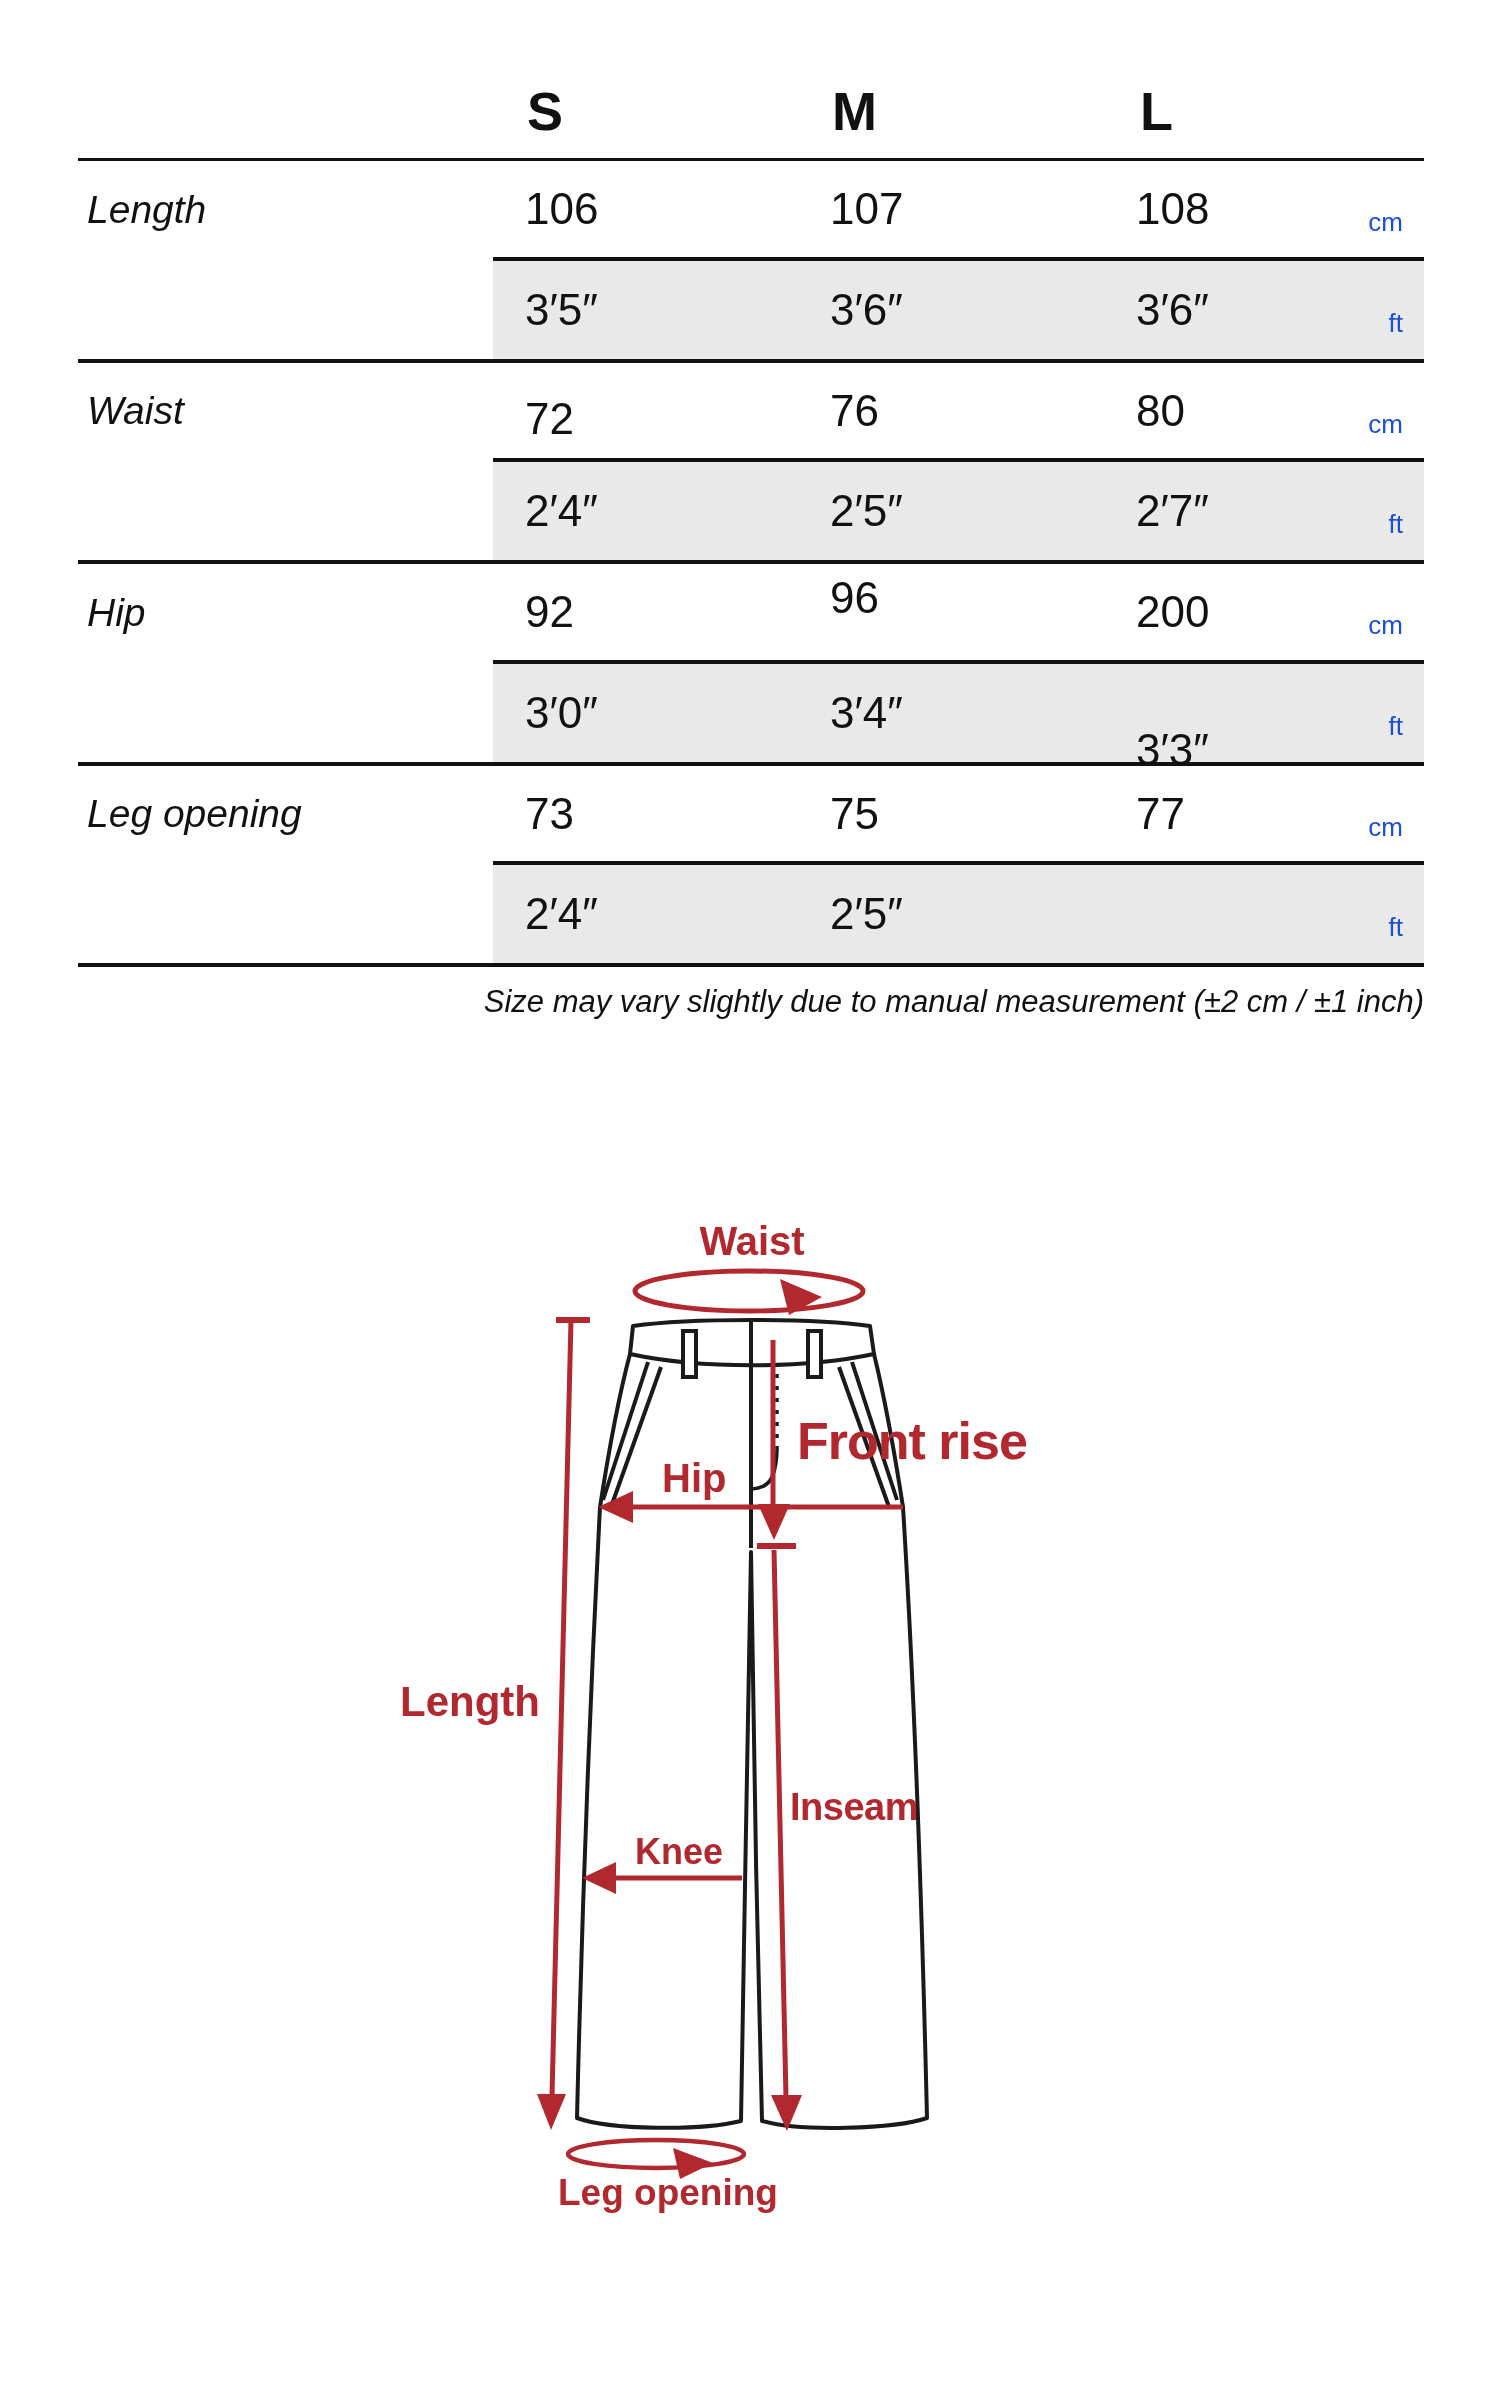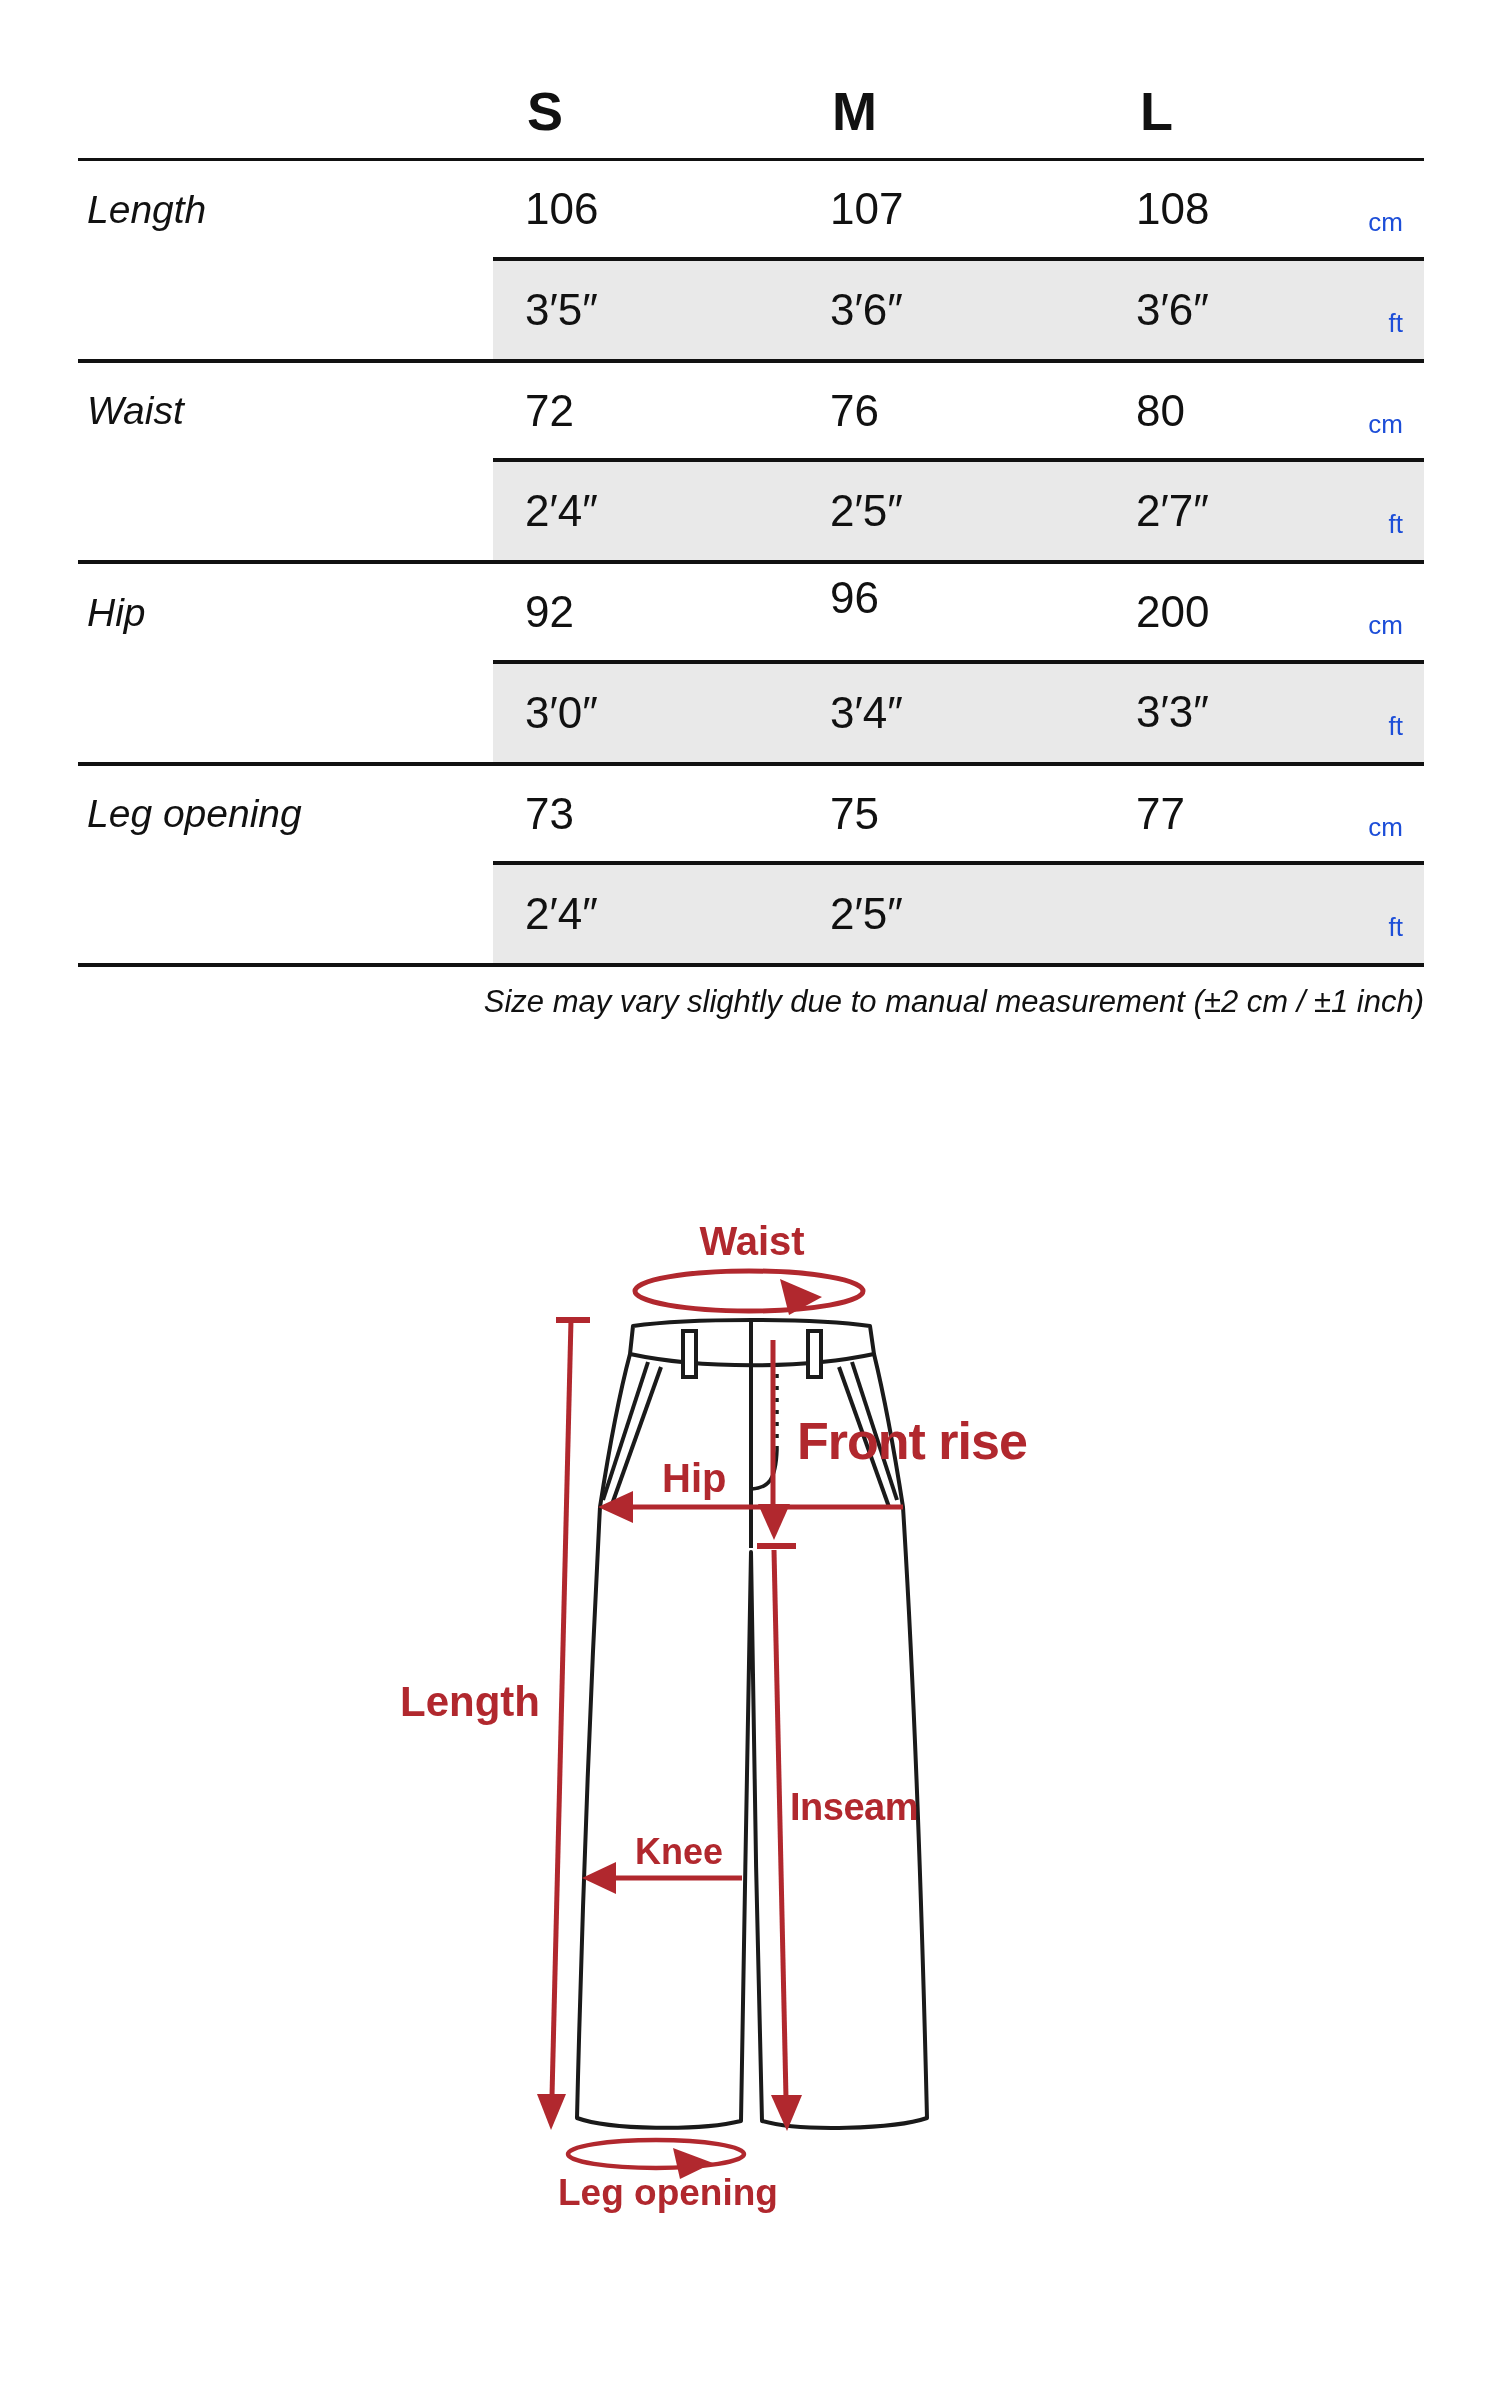--- a/index.html
+++ b/index.html
@@ -71,37 +71,37 @@
   <div class="cell c1" style="top:161px;height:96px">106</div>
   <div class="cell c2" style="top:161px;height:96px">107</div>
   <div class="cell c3" style="top:161px;height:96px">108</div>
   <div class="unitcell" style="top:161px;height:96px">cm</div>
   <div class="cell c1" style="top:261px;height:98px">3′5″</div>
   <div class="cell c2" style="top:261px;height:98px">3′6″</div>
   <div class="cell c3" style="top:261px;height:98px">3′6″</div>
   <div class="unitcell" style="top:261px;height:98px">ft</div>
 
   <div class="rowlabel" style="top:363px;height:95px">Waist</div>
-  <div class="cell c1" style="top:363px;height:95px">72</div>
+  <div class="cell c1" style="top:371px;height:95px">72</div>
   <div class="cell c2" style="top:363px;height:95px">76</div>
   <div class="cell c3" style="top:363px;height:95px">80</div>
   <div class="unitcell" style="top:363px;height:95px">cm</div>
   <div class="cell c1" style="top:462px;height:98px">2′4″</div>
   <div class="cell c2" style="top:462px;height:98px">2′5″</div>
   <div class="cell c3" style="top:462px;height:98px">2′7″</div>
   <div class="unitcell" style="top:462px;height:98px">ft</div>
 
   <div class="rowlabel" style="top:564px;height:96px">Hip</div>
   <div class="cell c1" style="top:564px;height:96px">92</div>
   <div class="cell c2" style="top:564px;height:67px">96</div>
   <div class="cell c3" style="top:564px;height:96px">200</div>
   <div class="unitcell" style="top:564px;height:96px">cm</div>
   <div class="cell c1" style="top:664px;height:98px">3′0″</div>
   <div class="cell c2" style="top:664px;height:98px">3′4″</div>
-  <div class="cell c3" style="top:652px;height:119px">3′3″</div>
+  <div class="cell c3" style="top:690px;height:119px">3′3″</div>
   <div class="unitcell" style="top:664px;height:98px">ft</div>
 
   <div class="rowlabel" style="top:766px;height:95px">Leg opening</div>
   <div class="cell c1" style="top:766px;height:95px">73</div>
   <div class="cell c2" style="top:766px;height:95px">75</div>
   <div class="cell c3" style="top:766px;height:95px">77</div>
   <div class="unitcell" style="top:766px;height:95px">cm</div>
   <div class="cell c1" style="top:865px;height:98px">2′4″</div>
   <div class="cell c2" style="top:865px;height:98px">2′5″</div>
   <div class="unitcell" style="top:865px;height:98px">ft</div>

